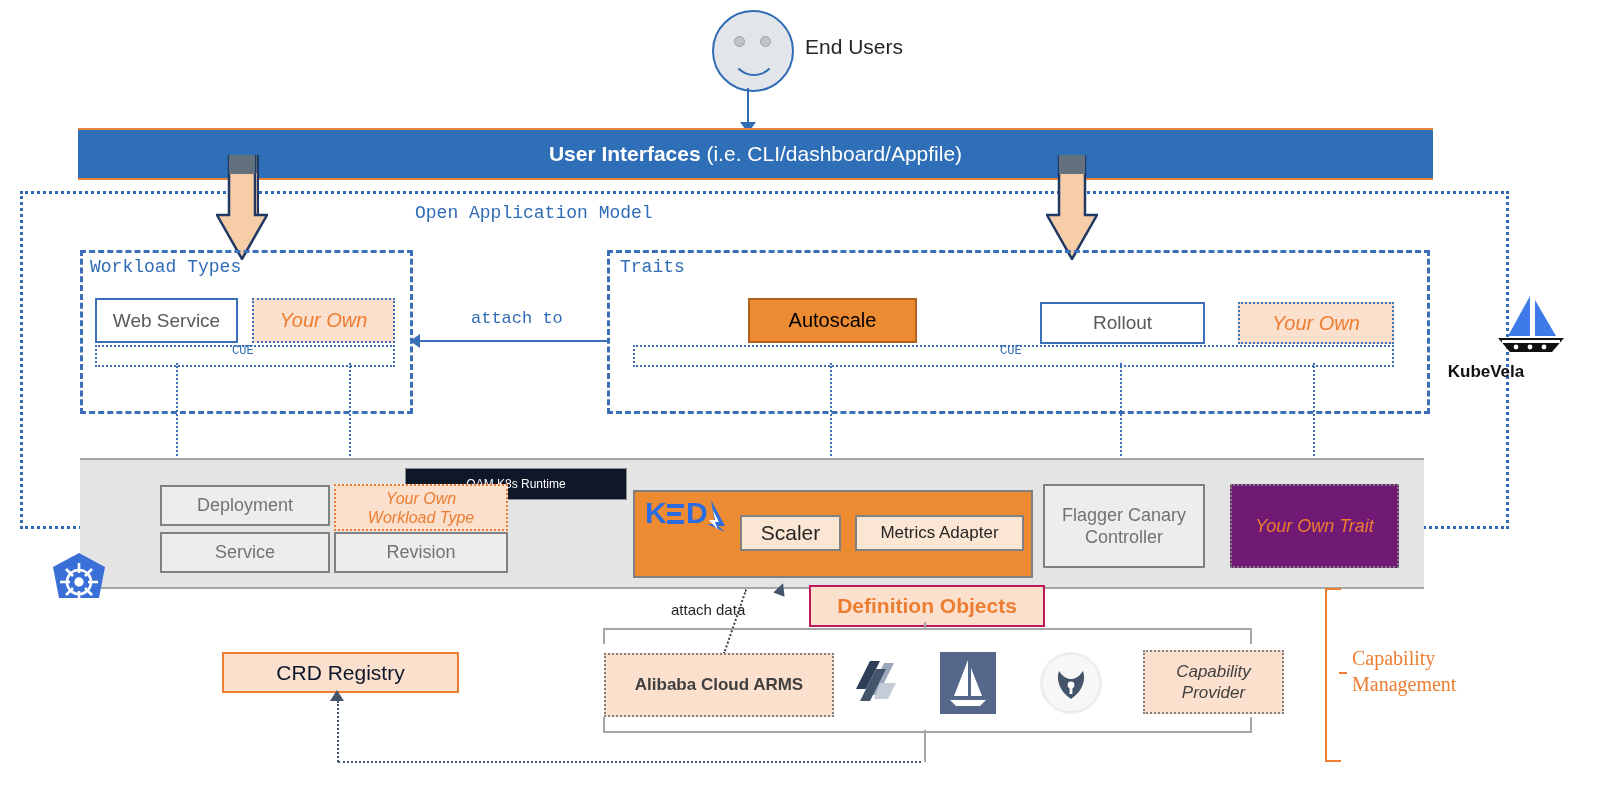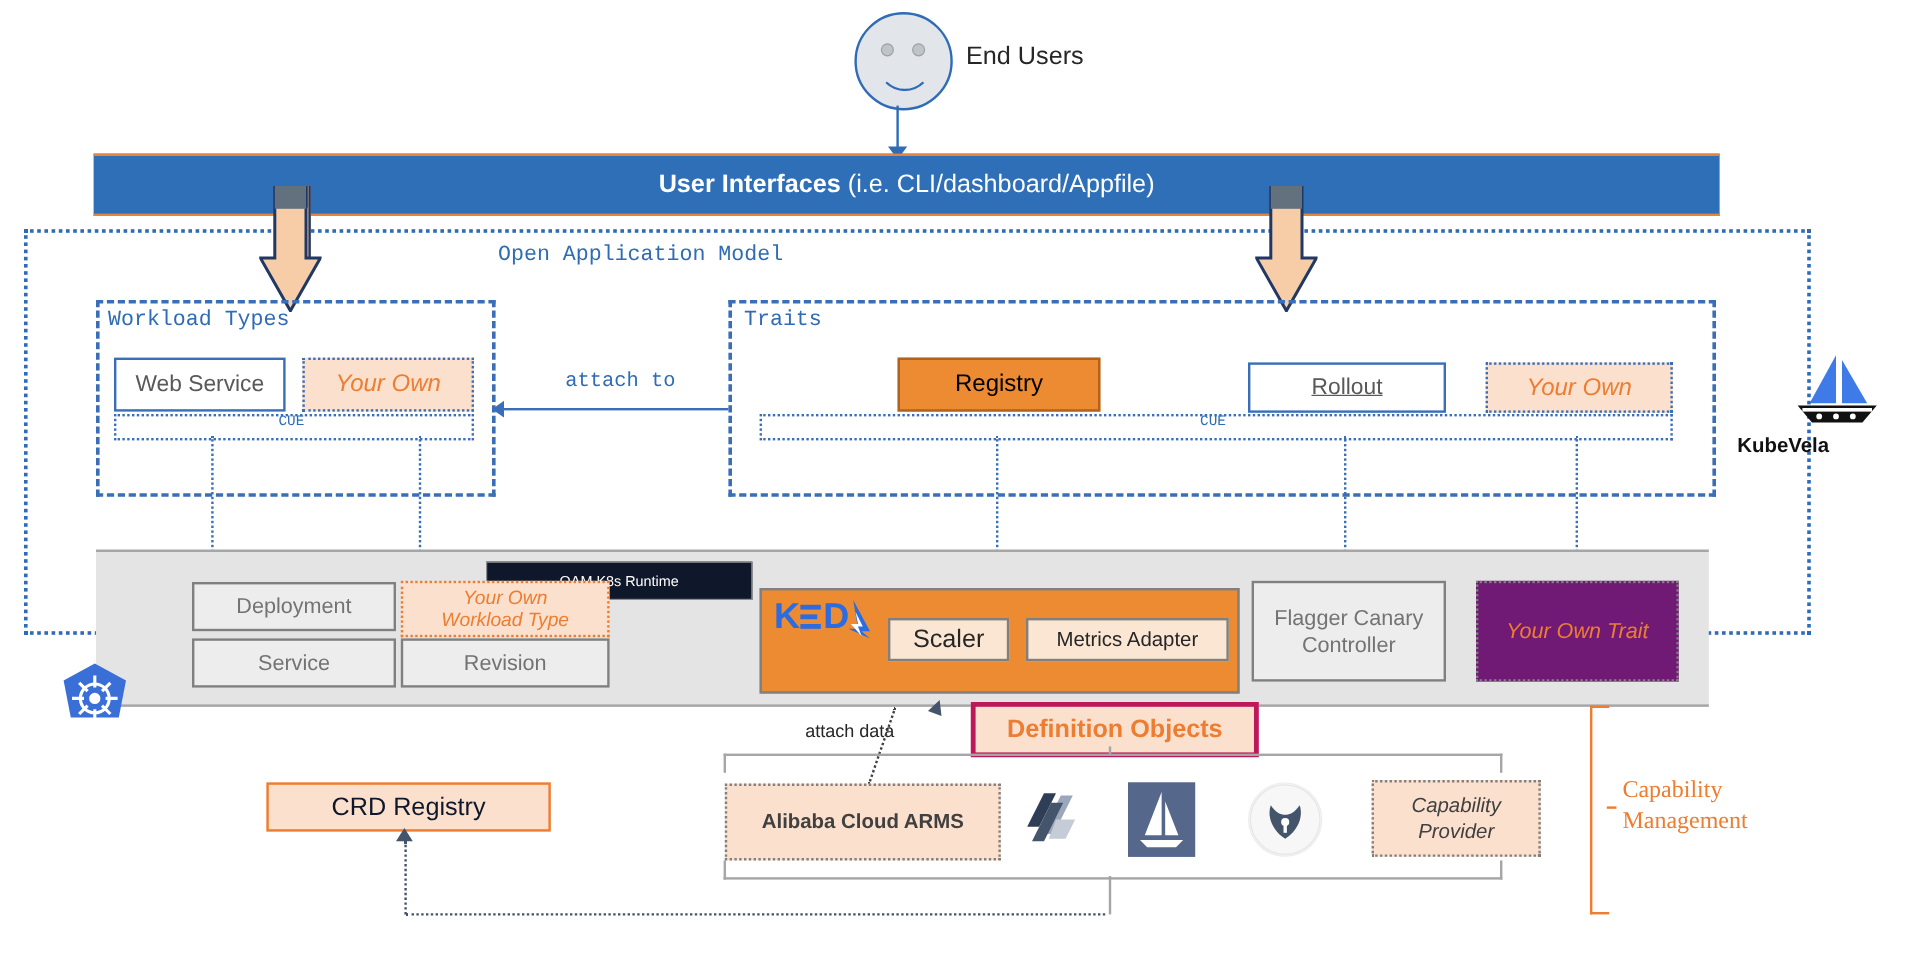--- a/index.html
+++ b/index.html
@@ -67,21 +67,21 @@
         border-top:7px solid transparent;border-bottom:7px solid transparent;
         border-right:10px solid #3a6fb8;}
   #attach-label{left:471px;top:309px;font-size:17px;}
 
   
   #traits-box{left:607px;top:250px;width:817px;height:158px;border:3px dashed #3a6fb8;}
   #traits-title{left:620px;top:257px;font-size:18px;}
   #autoscale{left:748px;top:298px;width:165px;height:41px;background:#ED8B33;
              border:2px solid #B2621F;font-size:20px;color:#000;}
   #rollout{left:1040px;top:302px;width:161px;height:38px;border:2px solid #3a6fb8;
-           background:#fff;font-size:19px;color:#595959;text-decoration:underline;}
+           background:#fff;font-size:19px;color:#595959;}
   #tr-your-own{left:1238px;top:302px;width:152px;height:38px;border:2px dotted #3a6fb8;
                background:#FBE0CE;font-size:20px;font-style:italic;color:#ED7D31;}
   #tr-cue{left:633px;top:345px;width:757px;height:18px;border:2px dotted #3a6fb8;}
   #tr-cue-label{left:1000px;top:344px;font-size:12px;}
 
   
   .vdot{position:absolute;width:0;border-left:2px dotted #3a6fb8;}
   .arrowdown{position:absolute;width:0;height:0;
         border-left:7px solid transparent;border-right:7px solid transparent;
         border-top:11px solid #3a6fb8;}
@@ -115,21 +115,21 @@
 
   
   #k8s-logo{left:46px;top:551px;width:66px;height:66px;}
 
   
   #kubevela{left:1480px;top:292px;width:100px;height:86px;}
   #kubevela-label{left:1436px;top:362px;width:100px;font-size:17px;font-weight:bold;color:#111;}
 
   
   #def-objects{left:809px;top:585px;width:232px;height:38px;background:#FBE0CE;
-        border:4px solid #be185d;color:#ED7D31;font-size:21px;font-weight:bold;}
+        border:2px solid #be185d;color:#ED7D31;font-size:21px;font-weight:bold;}
   #metrics-label{left:671px;top:601px;font-size:15px;color:#262626;}
 
   
   #top-bracket{left:603px;top:628px;width:645px;height:14px;
         border-top:2px solid #A6A6A6;border-left:2px solid #A6A6A6;border-right:2px solid #A6A6A6;}
   #top-bracket-stem{left:924px;top:622px;width:2px;height:8px;background:#A6A6A6;}
   #bot-bracket{left:603px;top:717px;width:645px;height:14px;
         border-bottom:2px solid #A6A6A6;border-left:2px solid #A6A6A6;border-right:2px solid #A6A6A6;}
   #bot-bracket-stem{left:924px;top:730px;width:2px;height:32px;background:#A6A6A6;}
 
@@ -214,21 +214,21 @@
 <div class="arrowdown" style="left:169px;top:464px;"></div>
 <div class="vdot" style="left:349px;top:363px;height:104px;"></div>
 <div class="arrowdown" style="left:342px;top:464px;"></div>
 
 <div class="abs" id="attach-line"></div>
 <div class="abs" id="attach-head"></div>
 <div class="abs blue-txt" id="attach-label">attach to</div>
 
 <div class="abs" id="traits-box"></div>
 <div class="abs blue-txt" id="traits-title">Traits</div>
-<div class="abs ctr" id="autoscale">Registry</div>
+<div class="abs ctr" id="autoscale">Autoscale</div>
 <div class="abs ctr" id="rollout">Rollout</div>
 <div class="abs ctr" id="tr-your-own">Your Own</div>
 <div class="abs" id="tr-cue"></div>
 <div class="abs blue-txt" id="tr-cue-label">CUE</div>
 
 <div class="vdot" style="left:830px;top:363px;height:112px;"></div>
 <div class="arrowdown" style="left:823px;top:473px;"></div>
 <div class="vdot" style="left:1120px;top:363px;height:104px;"></div>
 <div class="arrowdown" style="left:1113px;top:464px;"></div>
 <div class="vdot" style="left:1313px;top:363px;height:104px;"></div>

